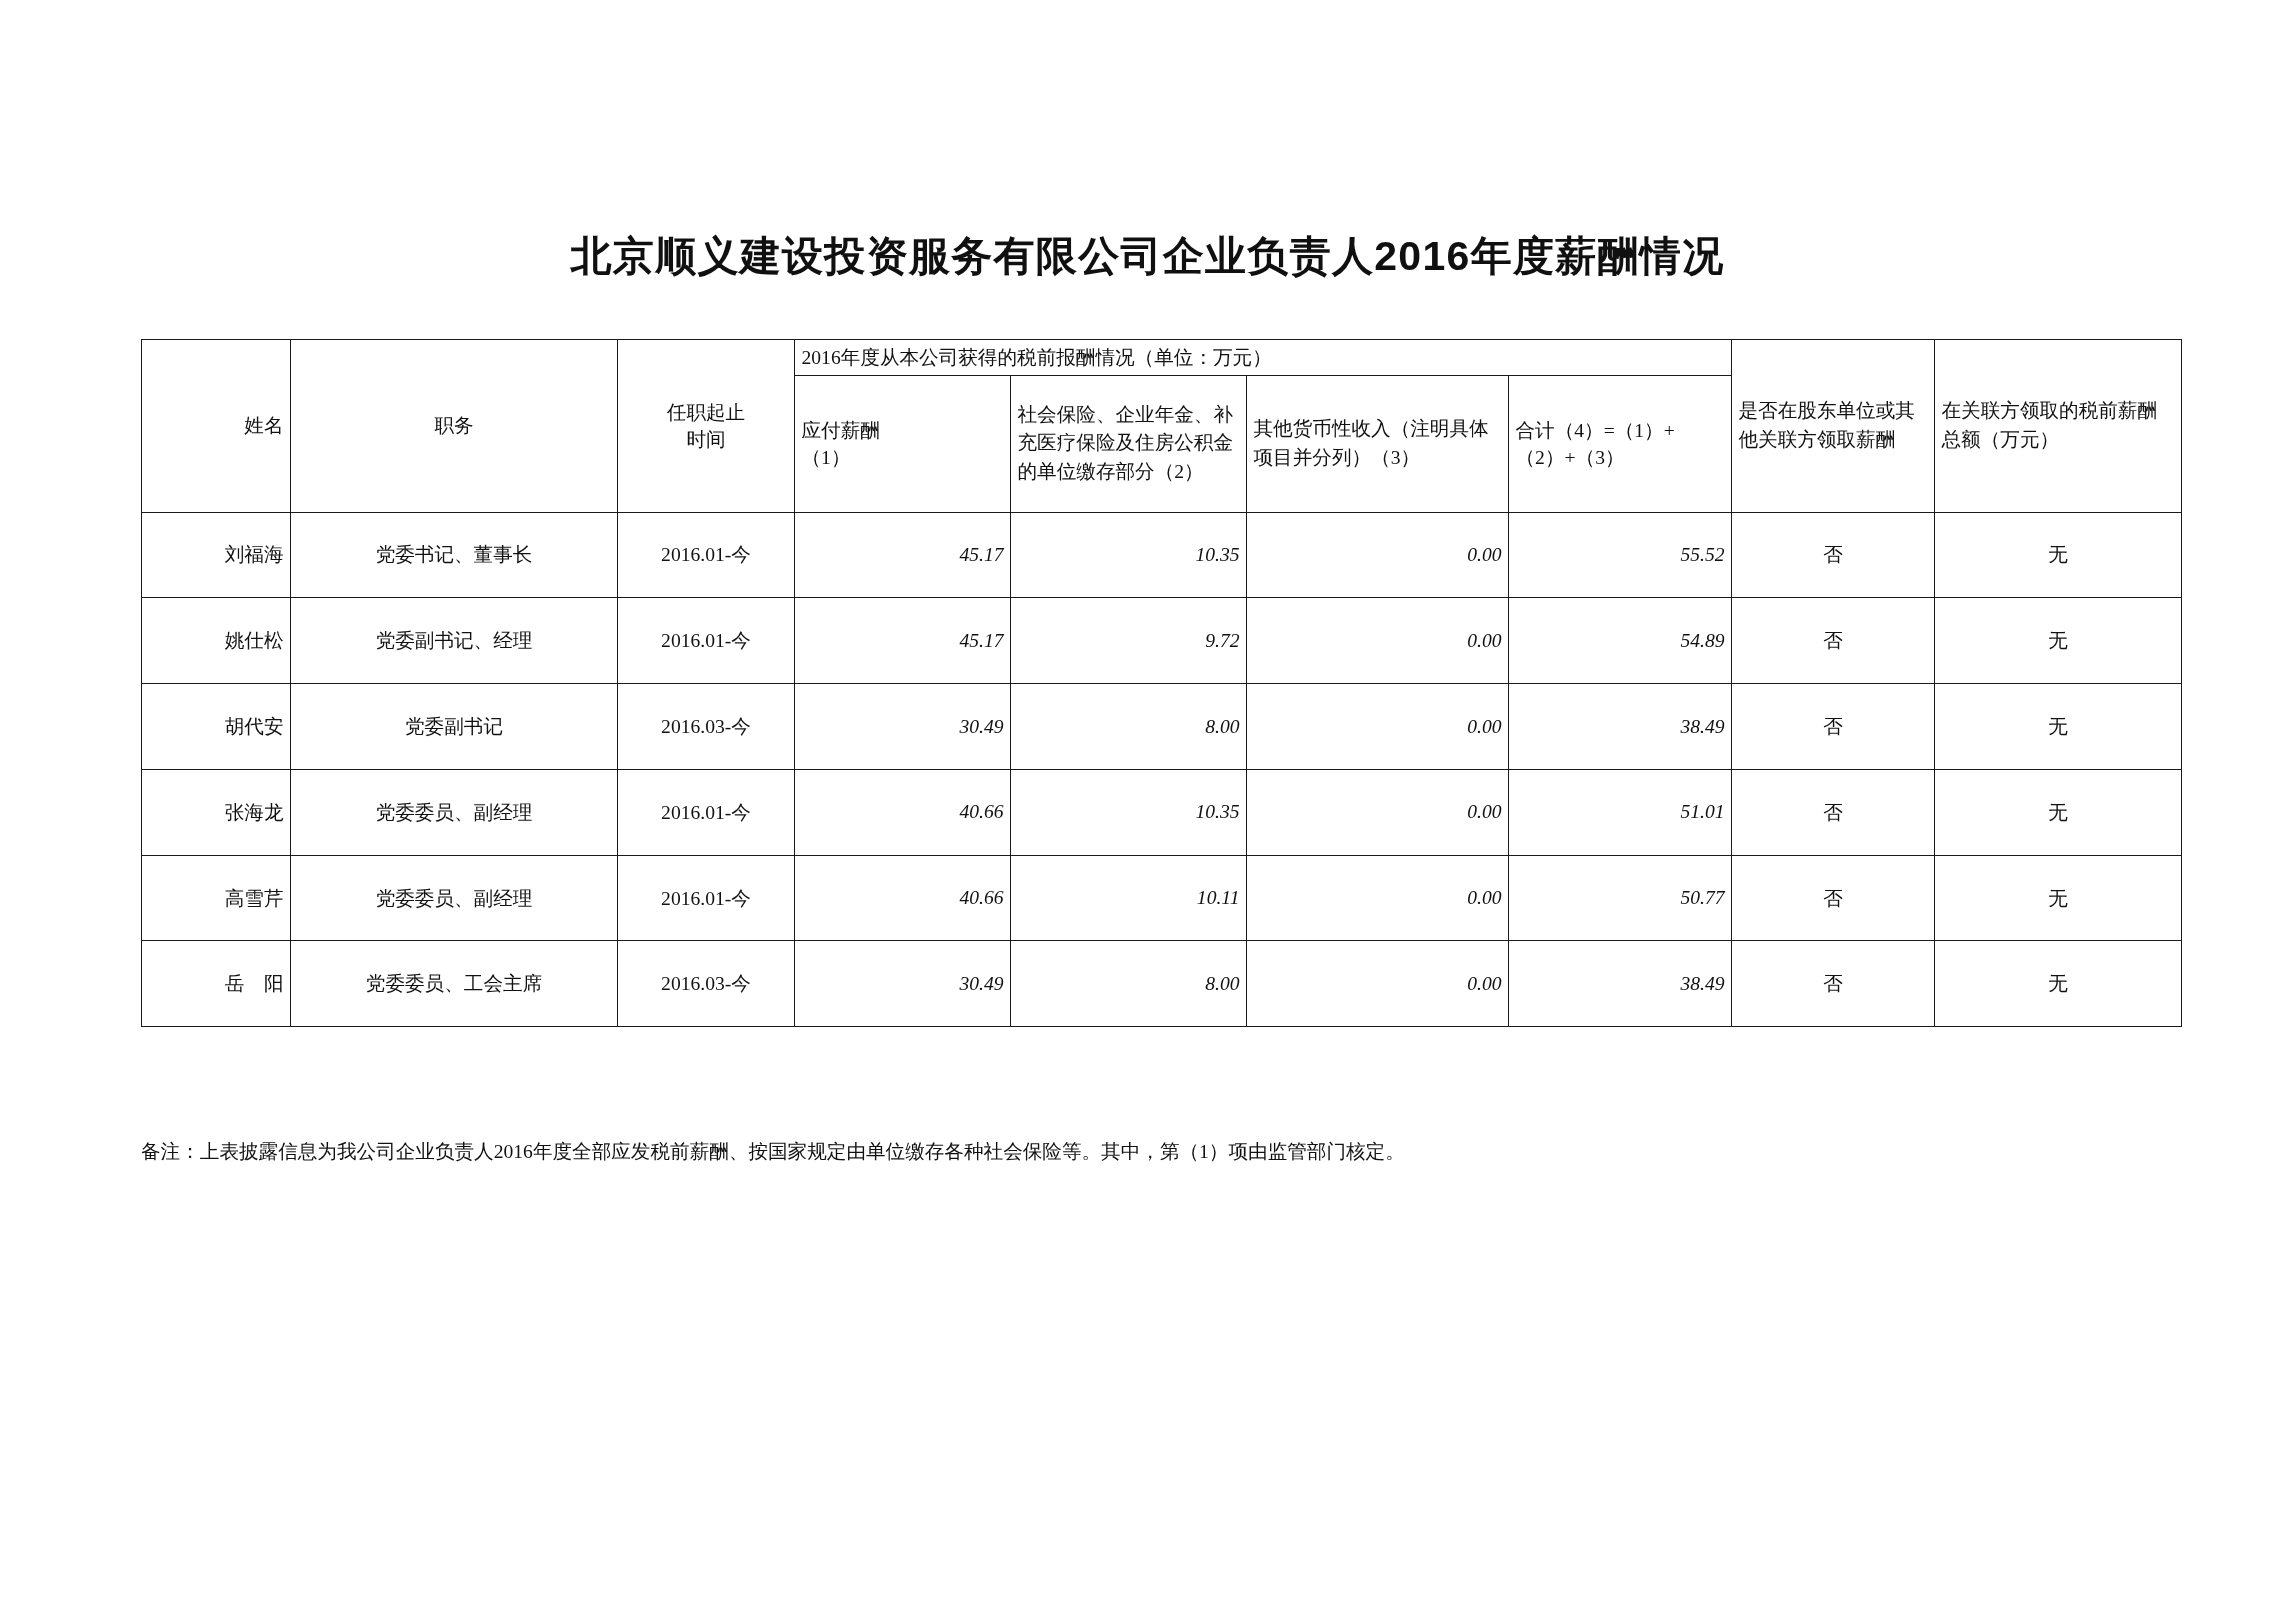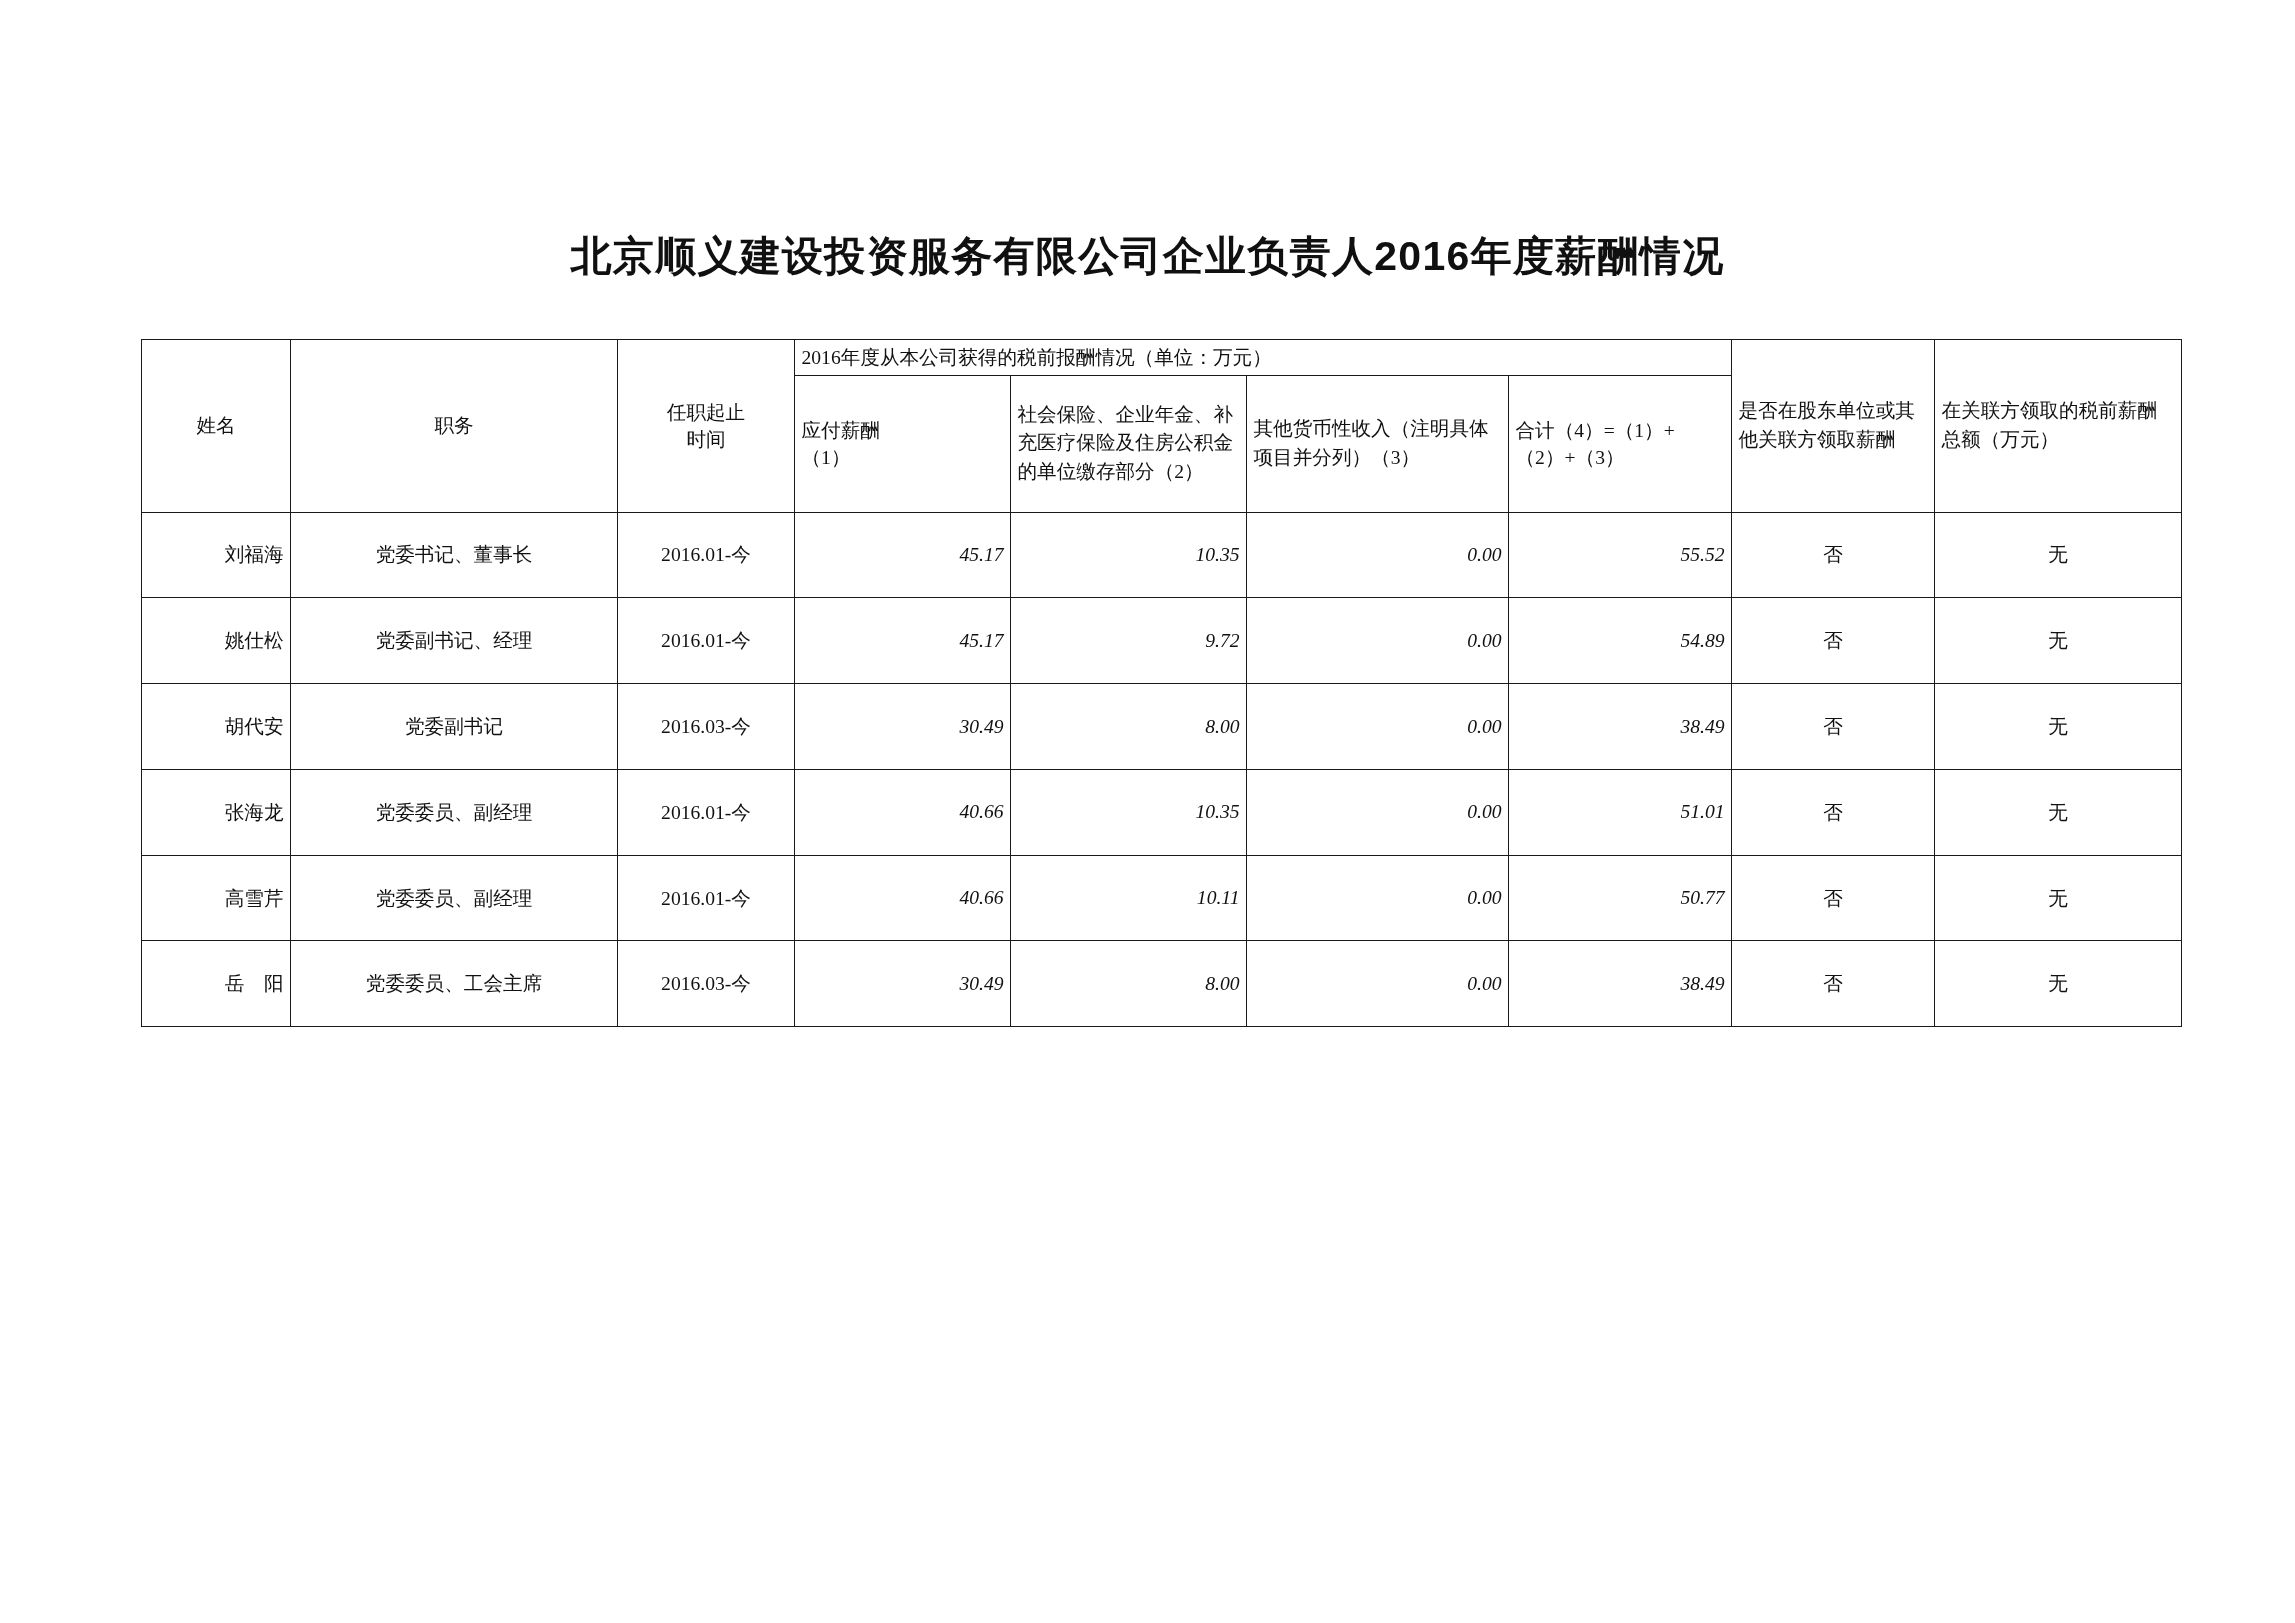--- a/index.html
+++ b/index.html
@@ -59,21 +59,21 @@
     text-align: left;
     line-height: 1.45;
   }
   .group-head {
     text-align: left;
     font-size: 20px;
     padding-top: 14.4px;
     padding-bottom: 14.4px;
   }
   .rot-name {
-    text-align: center;
+    text-align: right;
     font-size: 21px;
   }
   .cell-center {
     text-align: center;
     font-size: 21px;
   }
   .cell-num {
     text-align: right;
     font-size: 21px;
     font-family: "Liberation Serif", serif;
@@ -223,15 +223,16 @@
           <td class="cell-num">8.00</td>
           <td class="cell-num">0.00</td>
           <td class="cell-num">38.49</td>
           <td class="cell-center">否</td>
           <td class="cell-center">无</td>
         </tr>
       </tbody>
     </table>
   </div>
 
+  <div class="note">备注：上表披露信息为我公司企业负责人2016年度全部应发税前薪酬、按国家规定由单位缴存各种社会保险等。其中，第（1）项由监管部门核定。</div>
 
 </div>
 
 
 </body></html>

